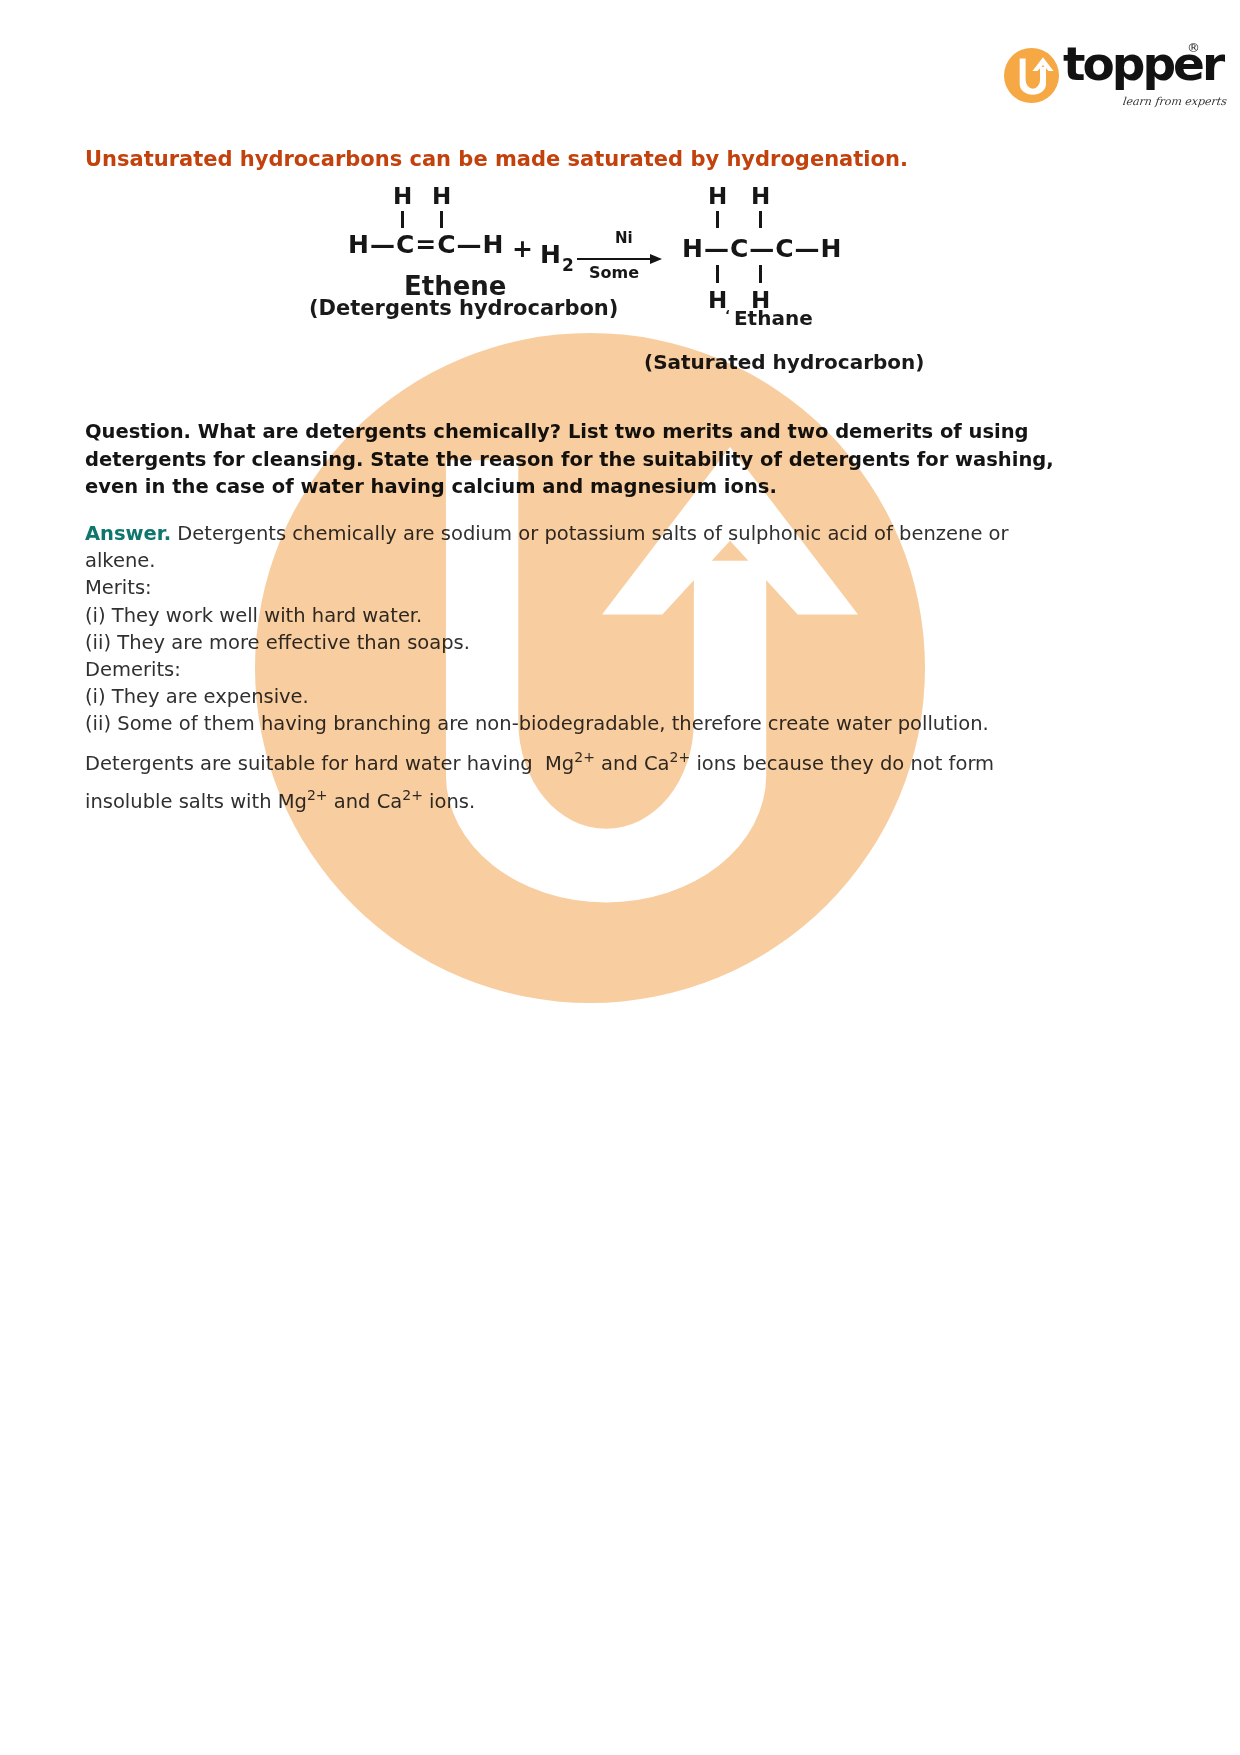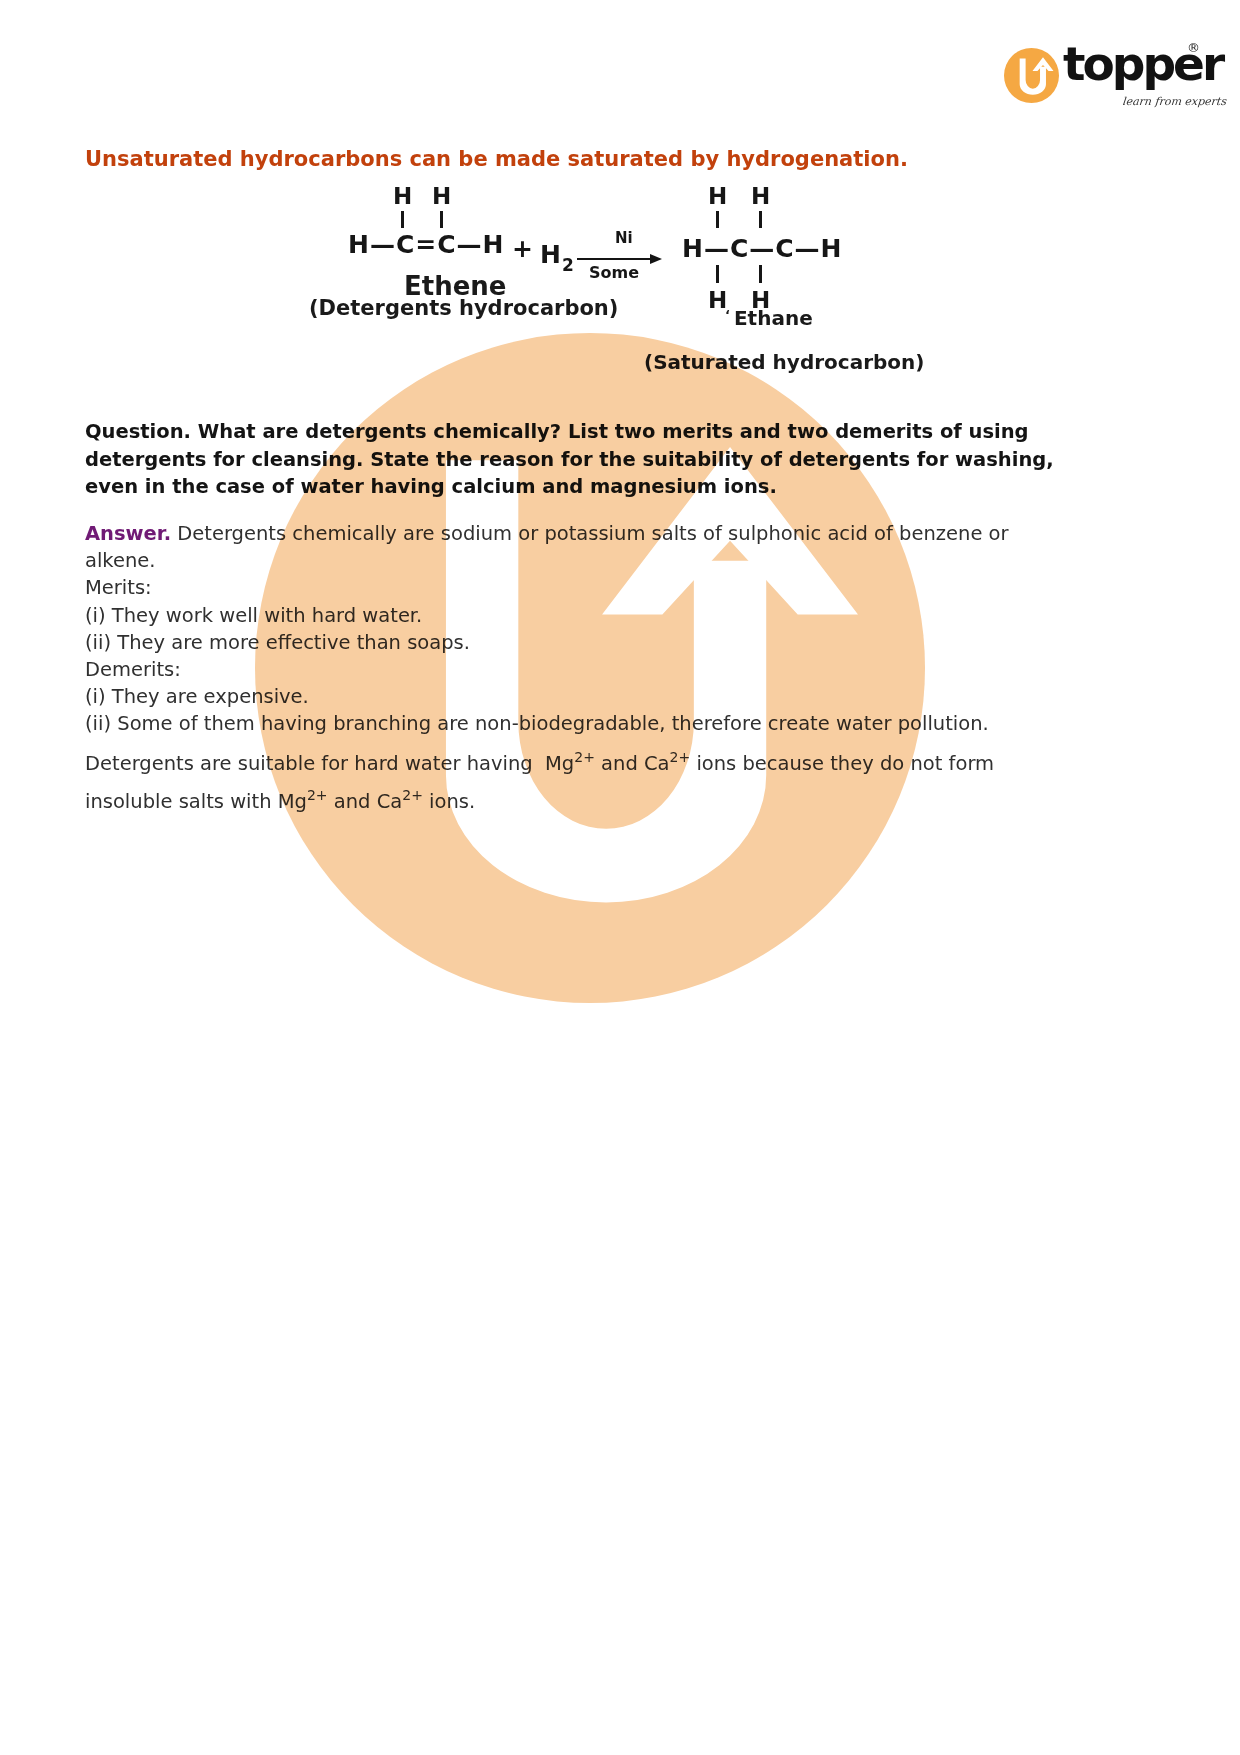--- a/index.html
+++ b/index.html
@@ -30,21 +30,21 @@
   #cond-above{position:absolute;left:600px;top:229px;font-size:15px;font-weight:bold;margin-left:15px;}
   #cond-below{position:absolute;left:589px;top:263px;font-size:16px;font-weight:bold;}
   #reagent sub{font-size:17px;position:relative;top:2px;}
   #ethane-tick{font-size:13px;vertical-align:6px;margin-right:4px;}
   
   #question-block{position:absolute;left:85px;top:418px;font-size:19.5px;font-weight:bold;
     line-height:27.5px;color:#141414;}
   #question-block div{white-space:pre;}
   #answer-block{position:absolute;left:85px;top:520px;font-size:19.5px;line-height:27.2px;color:#303030;}
   #answer-block div{white-space:pre;}
-  #answer-label{color:#701a75;font-weight:bold;}
+  #answer-label{color:#0f766e;font-weight:bold;}
   .sup-line{margin-top:6px;}
   .sup-line sup{font-size:14px;}
   
   #watermark{position:absolute;left:255px;top:333px;width:670px;height:670px;
     mix-blend-mode:multiply;pointer-events:none;}
 </style>
 </head>
 <body>
 
 <svg width="0" height="0" style="position:absolute">

